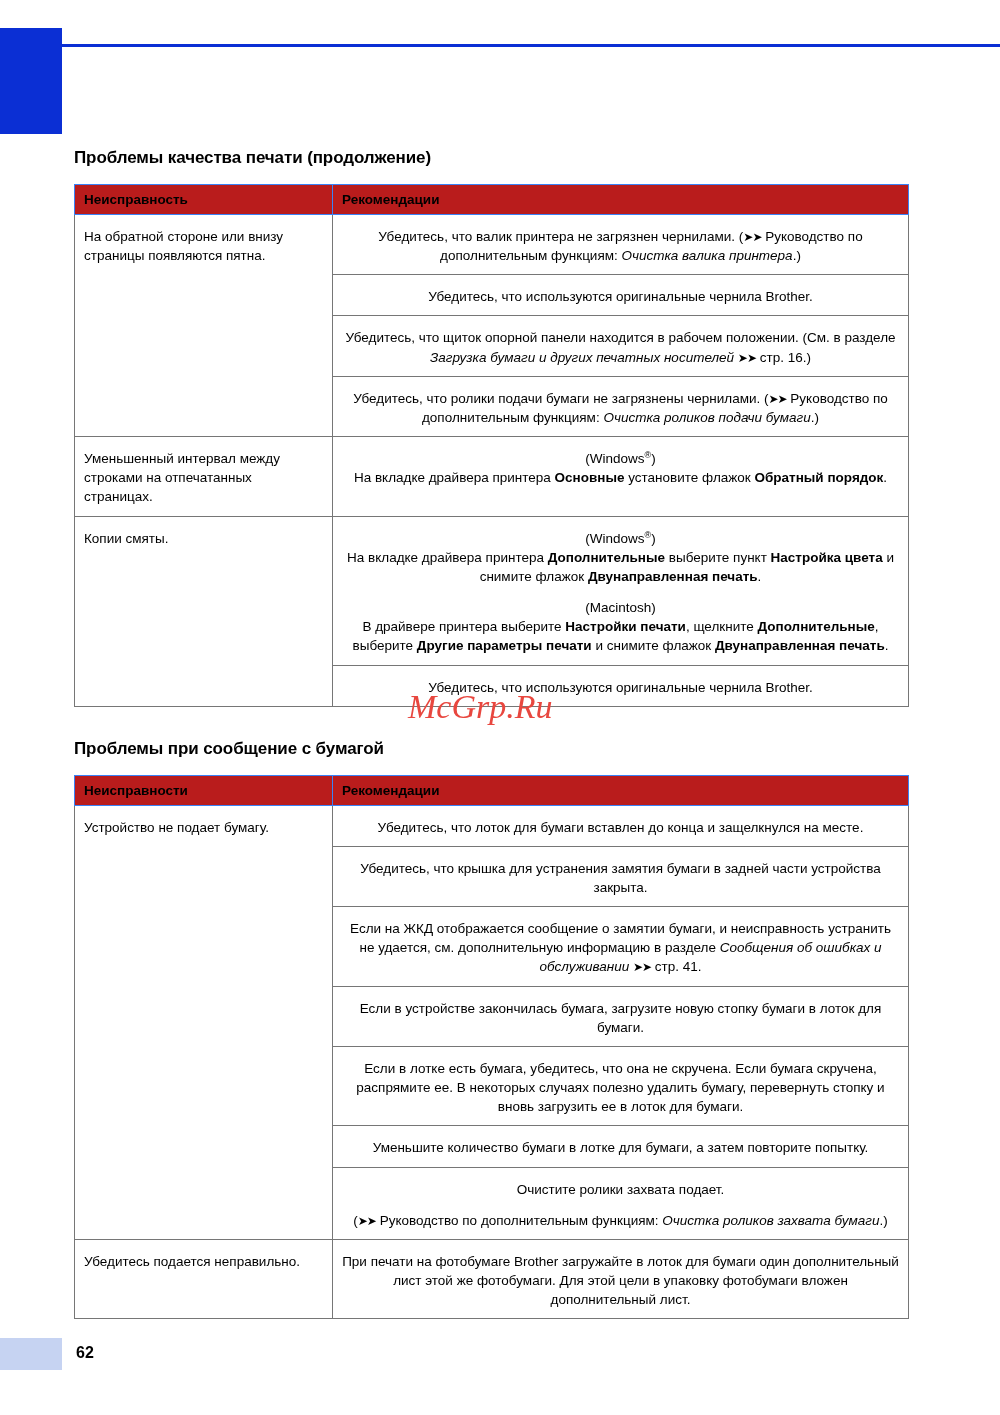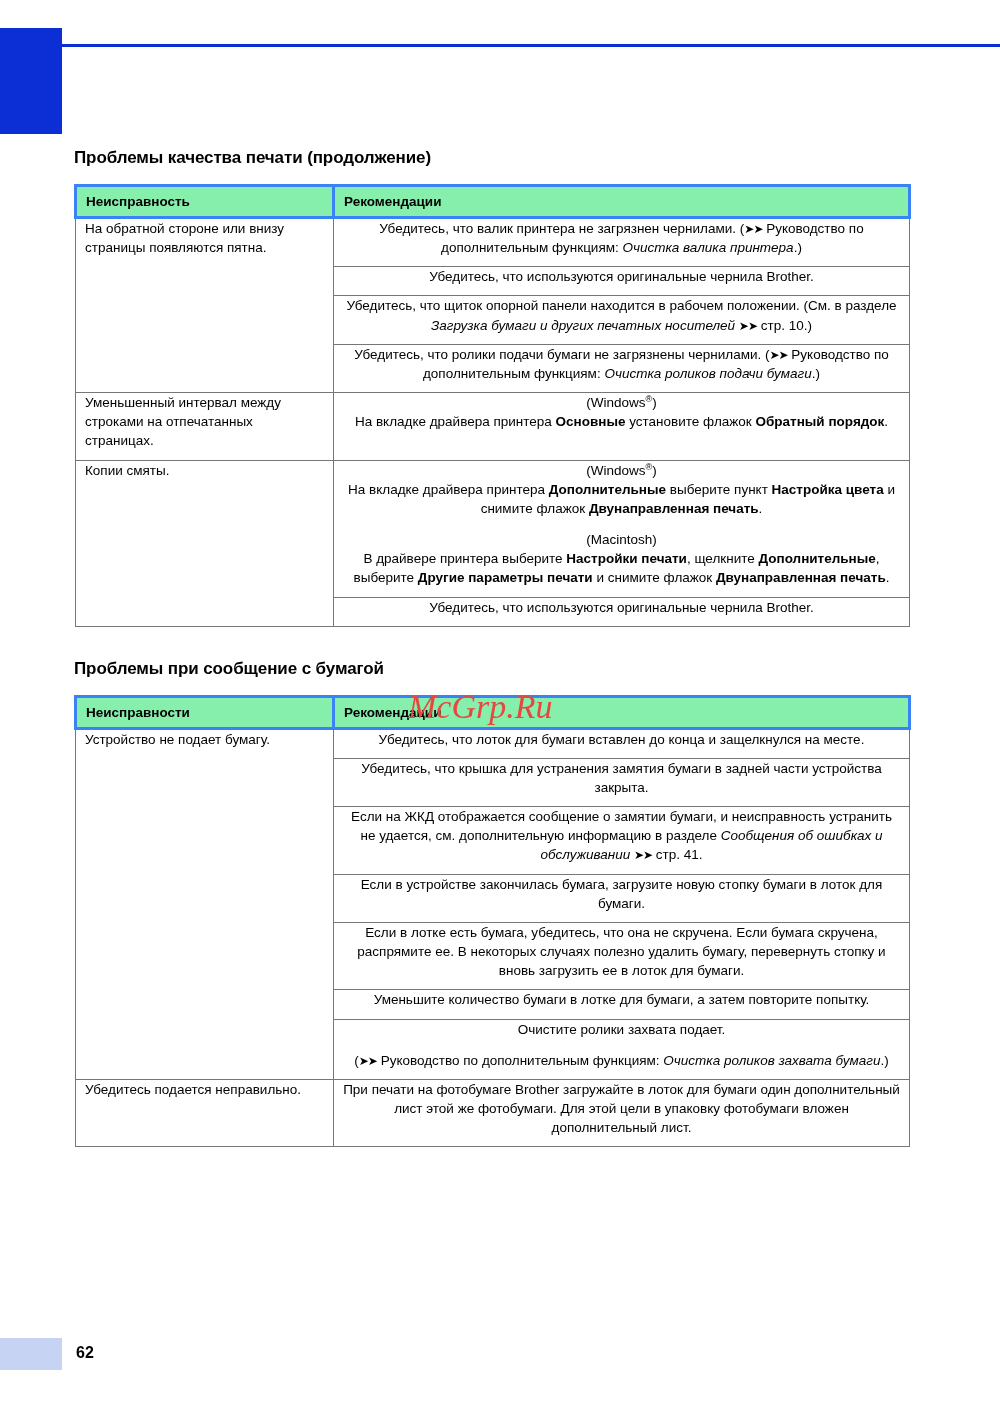--- a/index.html
+++ b/index.html
@@ -71,34 +71,34 @@
   h2.section-title.second {
     margin-top: 32px;
   }
 
   table.doc-table {
     border-collapse: collapse;
     width: 834px;
     table-layout: fixed;
   }
   table.doc-table th {
-    background: #86efac;
-    border: 3px solid #3b82f6;
+    background: #b91c1c;
+    border: 1px solid #3b82f6;
     text-align: left;
     font-size: 13.5px;
     font-weight: bold;
     padding: 7px 9px;
     color: #000;
   }
   table.doc-table td {
     border: 1px solid #767676;
     vertical-align: top;
     font-size: 13.5px;
     line-height: 1.42;
-    padding: 0 9px 9px 9px;
+    padding: 12px 9px 9px 9px;
     color: #000;
   }
   col.c1 { width: 258px; }
   col.c2 { width: 576px; }
 
   .para { margin: 0; text-align: center; }
   .para + .para { margin-top: 12px; }
   .it { font-style: italic; }
   .bd { font-weight: bold; }
   .arrows { font-family: "DejaVu Sans", sans-serif; font-size: 12px; letter-spacing: -1px; }
@@ -147,21 +147,21 @@
                 <p class="para"><span>Убедитесь, что валик принтера не загрязнен чернилами. (</span><span class="arrows">➤➤</span><span> Руководство по дополнительным функциям: </span><span class="it">Очистка валика принтера</span><span>.)</span></p>
               </td>
             </tr>
             <tr>
               <td>
                 <p class="para"><span>Убедитесь, что используются оригинальные чернила Brother.</span></p>
               </td>
             </tr>
             <tr>
               <td>
-                <p class="para"><span>Убедитесь, что щиток опорной панели находится в рабочем положении. (См. в разделе </span><span class="it">Загрузка бумаги и других печатных носителей</span><span> </span><span class="arrows">➤➤</span><span> стр. 10.)</span></p>
+                <p class="para"><span>Убедитесь, что щиток опорной панели находится в рабочем положении. (См. в разделе </span><span class="it">Загрузка бумаги и других печатных носителей</span><span> </span><span class="arrows">➤➤</span><span> стр. 16.)</span></p>
               </td>
             </tr>
             <tr>
               <td>
                 <p class="para"><span>Убедитесь, что ролики подачи бумаги не загрязнены чернилами. (</span><span class="arrows">➤➤</span><span> Руководство по дополнительным функциям: </span><span class="it">Очистка роликов подачи бумаги</span><span>.)</span></p>
               </td>
             </tr>
             <tr>
               <td>Уменьшенный интервал между строками на отпечатанных страницах.</td>
               <td>

